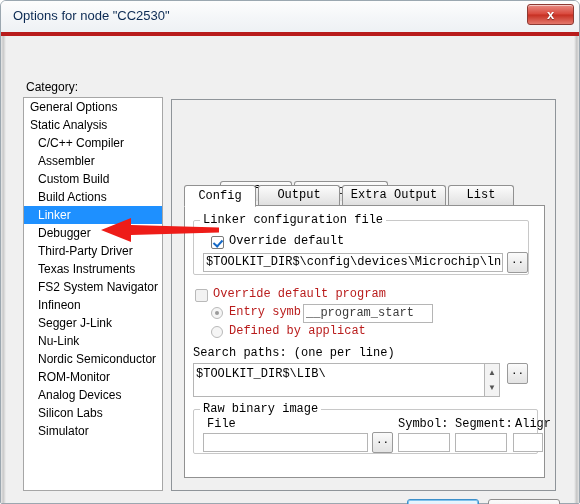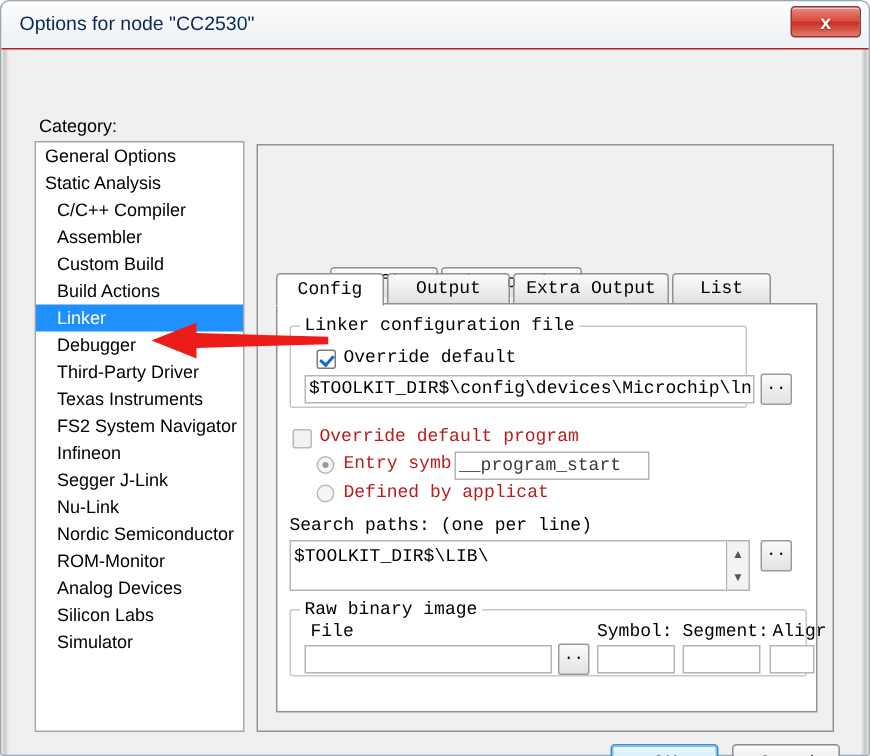--- a/index.html
+++ b/index.html
@@ -36,21 +36,21 @@
     cursor:pointer;
   }
   #close-btn span {
     position:absolute; left:0; right:0; top:2px; text-align:center;
     color:#fff; font-size:13px; font-weight:bold;
     text-shadow:0 1px 1px rgba(0,0,0,.45);
   }
   #client {
     position:absolute; left:0; top:31px; right:0; bottom:0;
     background:#f0f0f0;
-    border-top:1px solid #b91c1c;
+    border-top:4px solid #b91c1c;
   }
   
   #client:after{
     content:""; position:absolute; right:0; top:0; bottom:0; width:5px;
     background:linear-gradient(to right,rgba(0,0,0,0) 0%,rgba(0,0,0,.18) 55%,rgba(0,0,0,.05) 100%);
     pointer-events:none;
   }
   #client:before{
     content:""; position:absolute; left:0; top:0; bottom:0; width:5px;
     background:linear-gradient(to left,rgba(0,0,0,0) 0%,rgba(0,0,0,.16) 55%,rgba(0,0,0,.04) 100%);
@@ -108,21 +108,21 @@
 
   fieldset.grp {
     position:absolute; margin:0; padding:0;
     border:1px solid #c8c8c8; border-radius:2px;
   }
   fieldset.grp > legend {
     margin-left:6px; padding:0 3px;
     font-family:"Liberation Mono", monospace; font-size:12px;
   }
 
-  #grp-linker { left:8px; top:7px; width:305px; height:62px; }
+  #grp-linker { left:8px; top:7px; width:336px; height:62px; }
   #grp-raw    { left:8px; top:196px; width:345px; height:52px; }
 
   .mono { font-family:"Liberation Mono", monospace; font-size:12px; }
 
   .cbox {
     position:absolute; width:13px; height:13px;
     border:1px solid #7a7a7a; background:#fff; border-radius:2px; cursor:pointer;
   }
   .cbox.checked:after{
     content:""; position:absolute; left:3px; top:1px; width:4px; height:7px;

